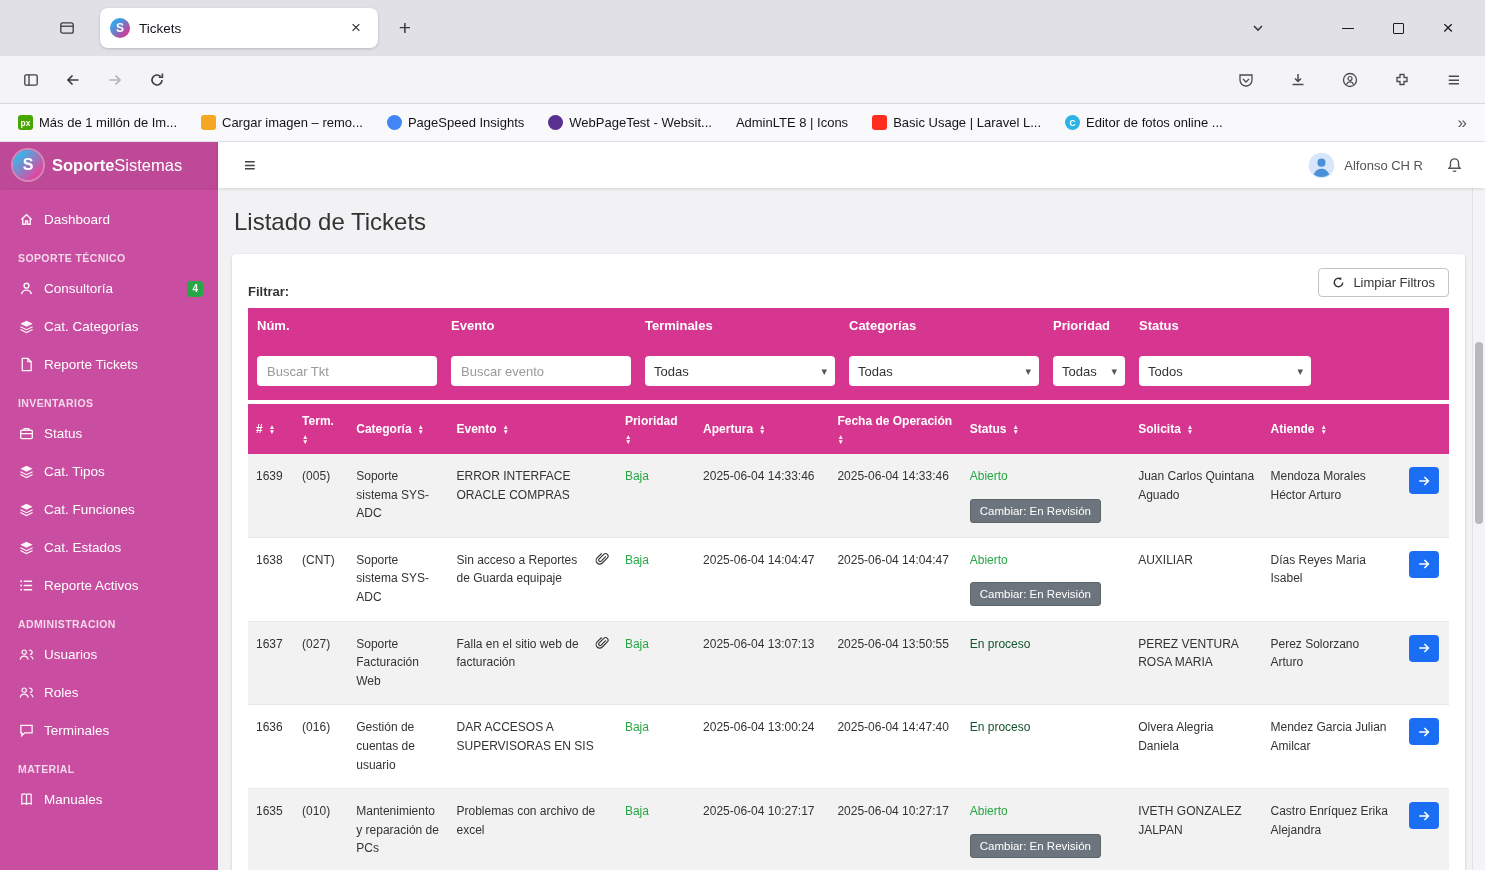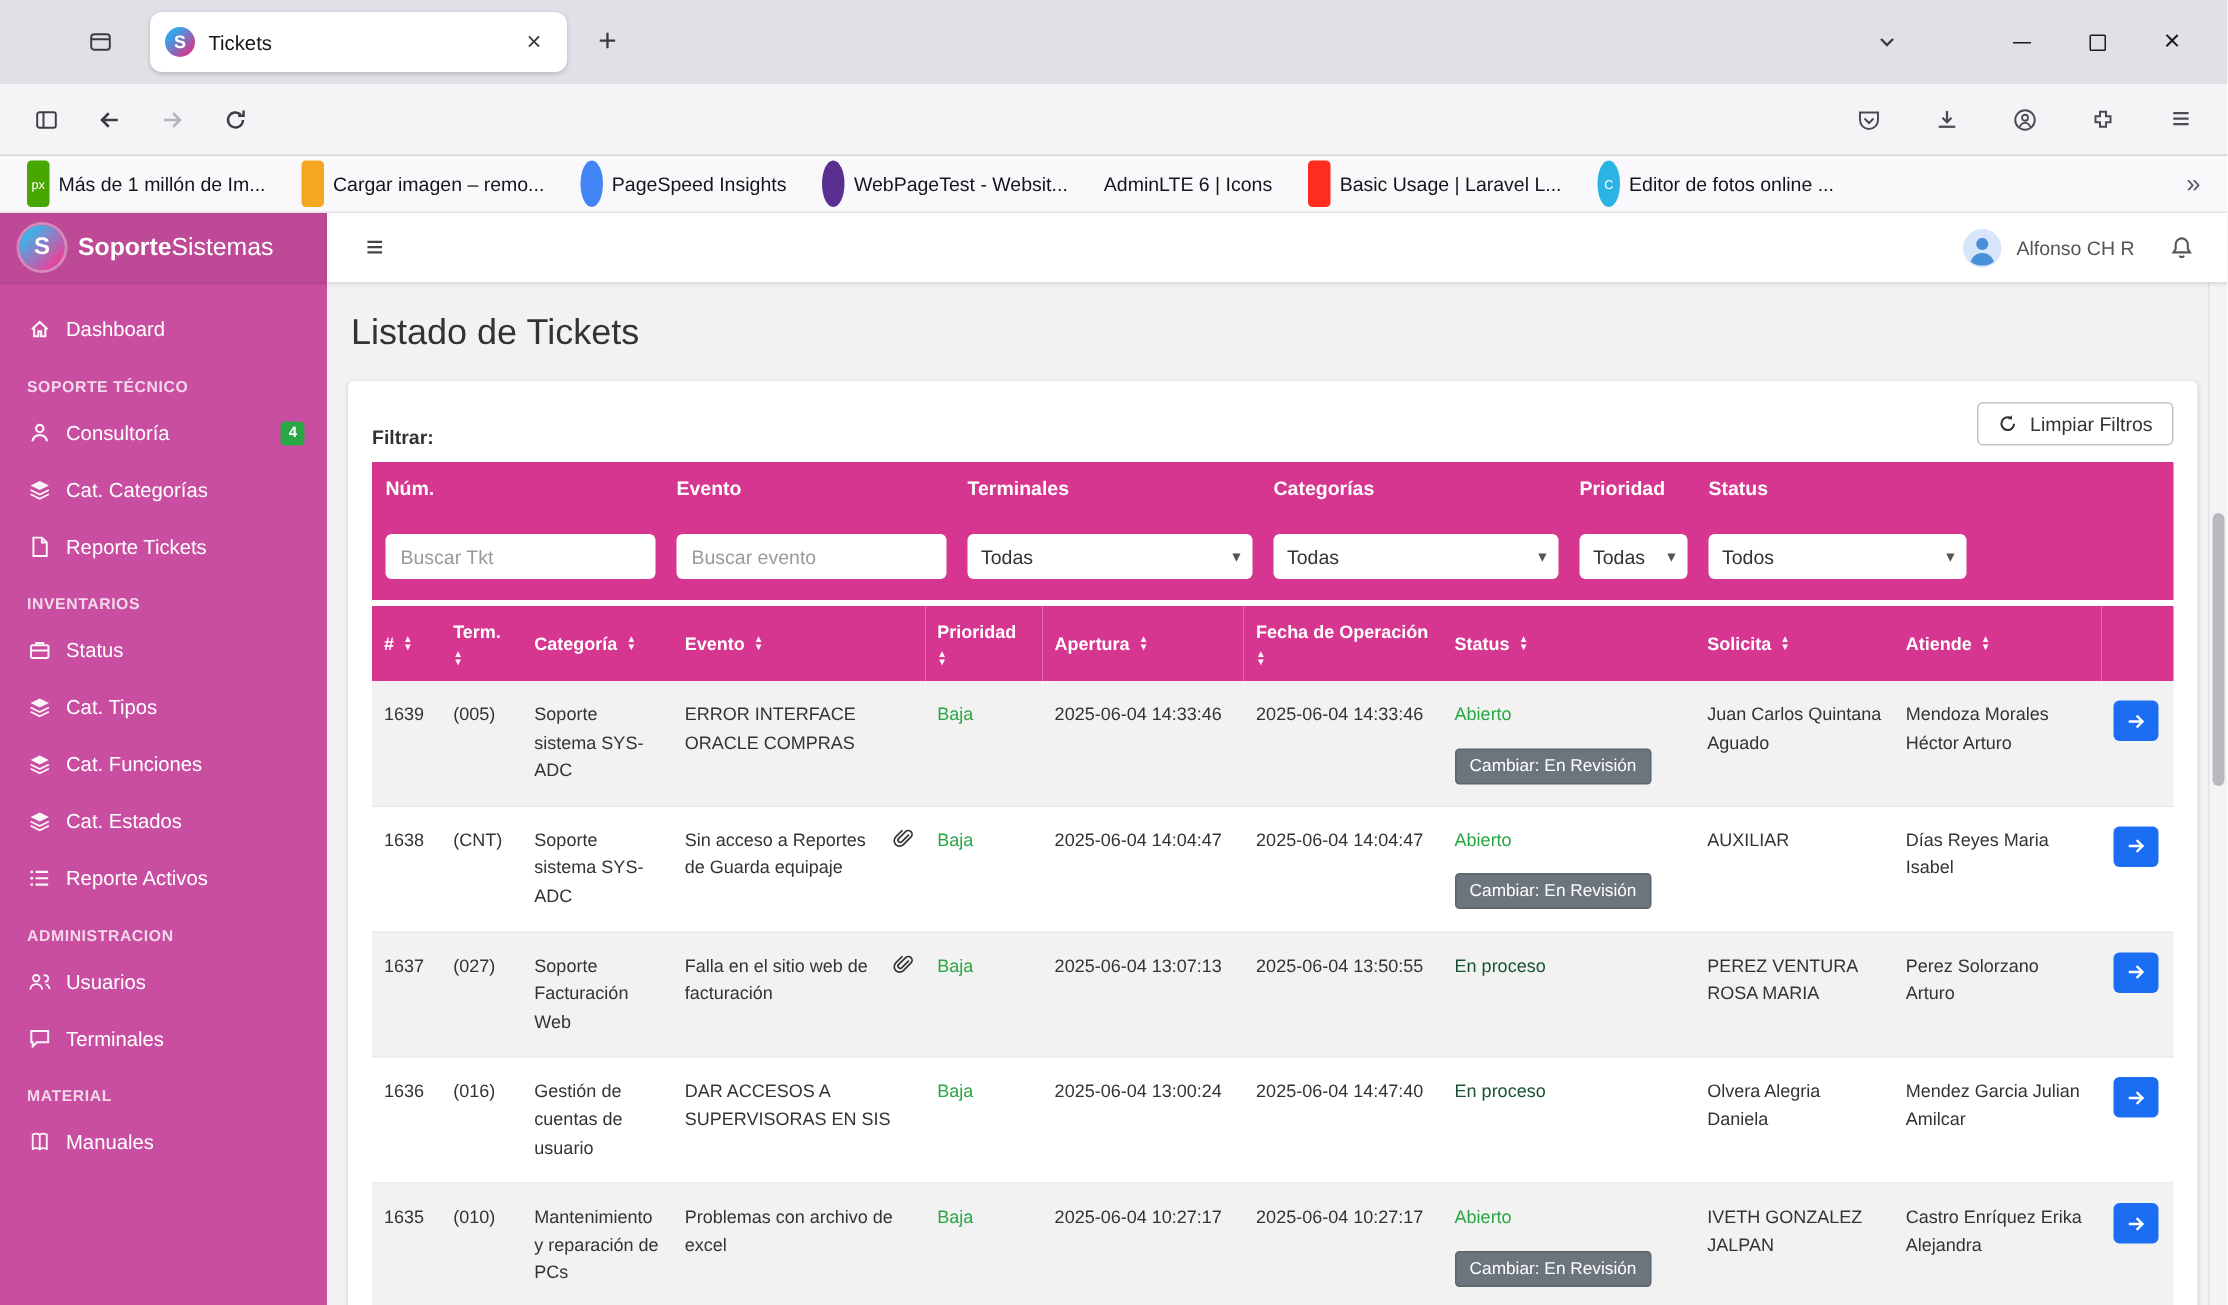--- a/index.html
+++ b/index.html
@@ -34,21 +34,21 @@
   .url-host{color:#3f3f46;}
   .url-path{color:#8a8a92;}
   .zoom-chip{background:#d9d9df;border-radius:4px;padding:3px 7px;font-size:12.5px;color:#15141a;margin-right:12px;}
   .star{color:#5a5a64;margin-right:2px;}
   .nav-right{margin-left:auto;display:flex;align-items:center;gap:10px;}
   .nav-right .chrome-btn{color:#4a4a54;font-size:21px;}
   .nav-right .icon{color:#4a4a54;}
 
   .bookmarks{flex:0 0 38px;background:#f9f9fb;display:flex;align-items:center;padding:0 18px;gap:24px;font-size:13px;color:#15141a;border-bottom:1px solid #e3e3e8;}
   .bm{display:flex;align-items:center;gap:6px;cursor:pointer;white-space:nowrap;}
-  .bm-ico{width:15px;height:31px;border-radius:3px;font-size:8.5px;font-weight:normal;color:#fff;display:flex;align-items:center;justify-content:center;flex:0 0 15px;}
+  .bm-ico{width:15px;height:15px;border-radius:3px;font-size:8.5px;font-weight:bold;color:#fff;display:flex;align-items:center;justify-content:center;flex:0 0 15px;}
   .bm-ico.circle{border-radius:50%;}
   .bm-more{margin-left:auto;color:#5a5a64;font-size:17px;cursor:pointer;}
 
   
   .app{flex:1;display:flex;position:relative;background:#f2f2f4;min-height:0;}
   .sidebar{flex:0 0 218px;width:218px;background:#c94da0;color:#fff;display:flex;flex-direction:column;overflow:hidden;}
   .brand{height:46px;flex:0 0 46px;display:flex;align-items:center;gap:9px;padding:0 13px;background:rgba(0,0,0,.05);box-shadow:0 1px 2px rgba(0,0,0,.15);}
   .logo{width:30px;height:30px;border-radius:50%;background:linear-gradient(135deg,#41b1e6 20%,#e0489f 80%);display:flex;align-items:center;justify-content:center;font-weight:bold;font-size:16px;color:#fff;box-shadow:0 0 0 2px rgba(255,255,255,.35);}
   .brand-text{font-size:16.5px;white-space:nowrap;}
   .brand-text b{font-weight:bold;}
@@ -229,21 +229,21 @@
         </span>
         <span class="bm">
           <span class="bm-ico circle" style="background:#4285f4"></span>
           <span>PageSpeed Insights</span>
         </span>
         <span class="bm">
           <span class="bm-ico circle" style="background:#5b2e91"></span>
           <span>WebPageTest - Websit...</span>
         </span>
         <span class="bm">
-          <span>AdminLTE 6 | Icons</span>
+          <span>AdminLTE 8 | Icons</span>
         </span>
         <span class="bm">
           <span class="bm-ico " style="background:#ff2d20"></span>
           <span>Basic Usage | Laravel L...</span>
         </span>
         <span class="bm">
           <span class="bm-ico circle" style="background:#2bb3e4">C</span>
           <span>Editor de fotos online ...</span>
         </span>
       </span>
@@ -348,20 +348,30 @@
           <div class="side-header">ADMINISTRACION</div>
           <div class="side-item">
             <span class="icon">
               <svg viewBox="0 0 16 16">
                 <circle cx="5.5" cy="5.5" r="2.3" fill="none" stroke="currentColor" stroke-width="1.3"></circle>
                 <path d="M1.2 13.5c.5-2.6 2.1-3.8 4.3-3.8s3.8 1.2 4.3 3.8" fill="none" stroke="currentColor" stroke-width="1.3"></path>
                 <path d="M10.8 3.6a2.3 2.3 0 1 1 .8 4.4M12.3 9.9c1.6.4 2.4 1.6 2.7 3.4" fill="none" stroke="currentColor" stroke-width="1.3"></path>
               </svg>
             </span>
             <span class="side-label">Usuarios</span>
+          </div>
+          <div class="side-item">
+            <span class="icon">
+              <svg viewBox="0 0 16 16">
+                <circle cx="5.5" cy="5.5" r="2.3" fill="none" stroke="currentColor" stroke-width="1.3"></circle>
+                <path d="M1.2 13.5c.5-2.6 2.1-3.8 4.3-3.8s3.8 1.2 4.3 3.8" fill="none" stroke="currentColor" stroke-width="1.3"></path>
+                <path d="M10.8 3.6a2.3 2.3 0 1 1 .8 4.4M12.3 9.9c1.6.4 2.4 1.6 2.7 3.4" fill="none" stroke="currentColor" stroke-width="1.3"></path>
+              </svg>
+            </span>
+            <span class="side-label">Roles</span>
           </div>
           <div class="side-item">
             <span class="icon">
               <svg viewBox="0 0 16 16">
                 <path d="M2 2.5h12v8H6l-3 3v-3H2z" fill="none" stroke="currentColor" stroke-width="1.4"></path>
               </svg>
             </span>
             <span class="side-label">Terminales</span>
           </div>
           <div class="side-header">MATERIAL</div>

